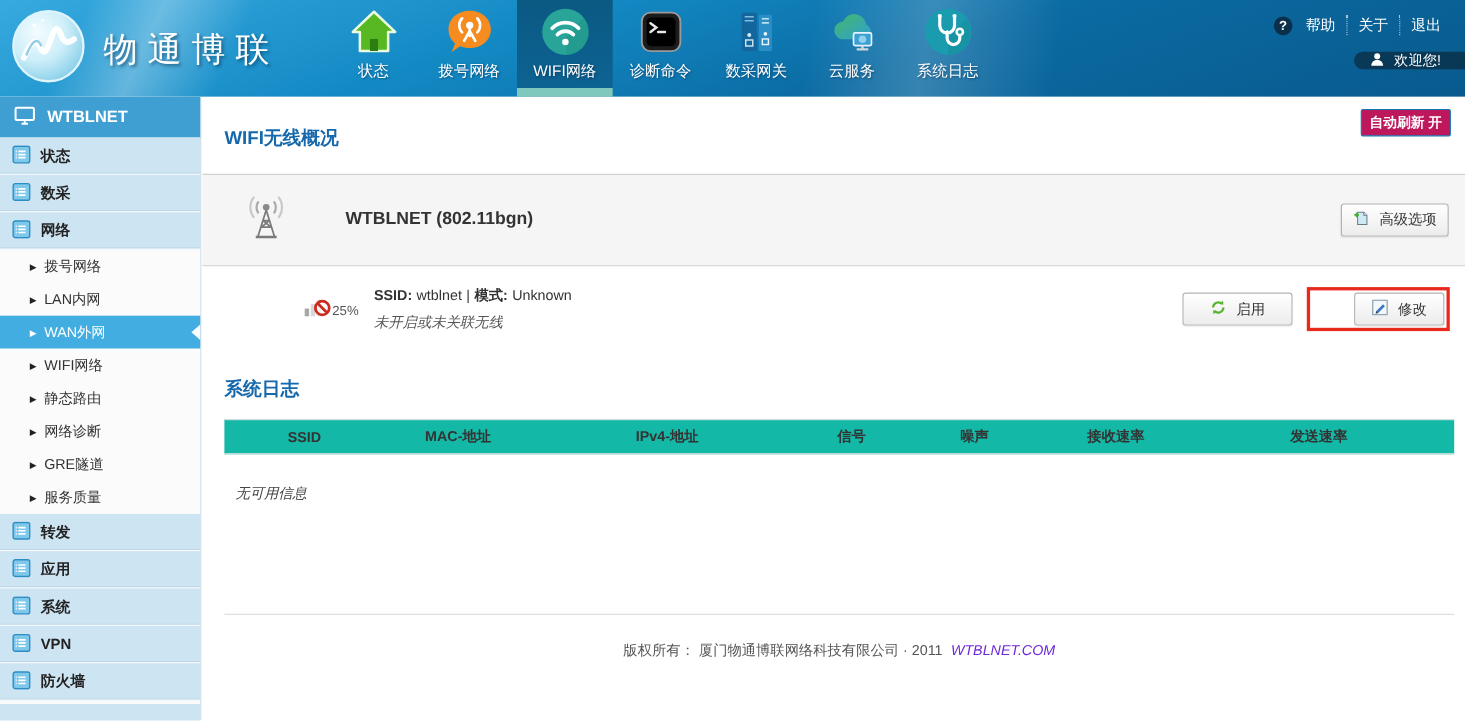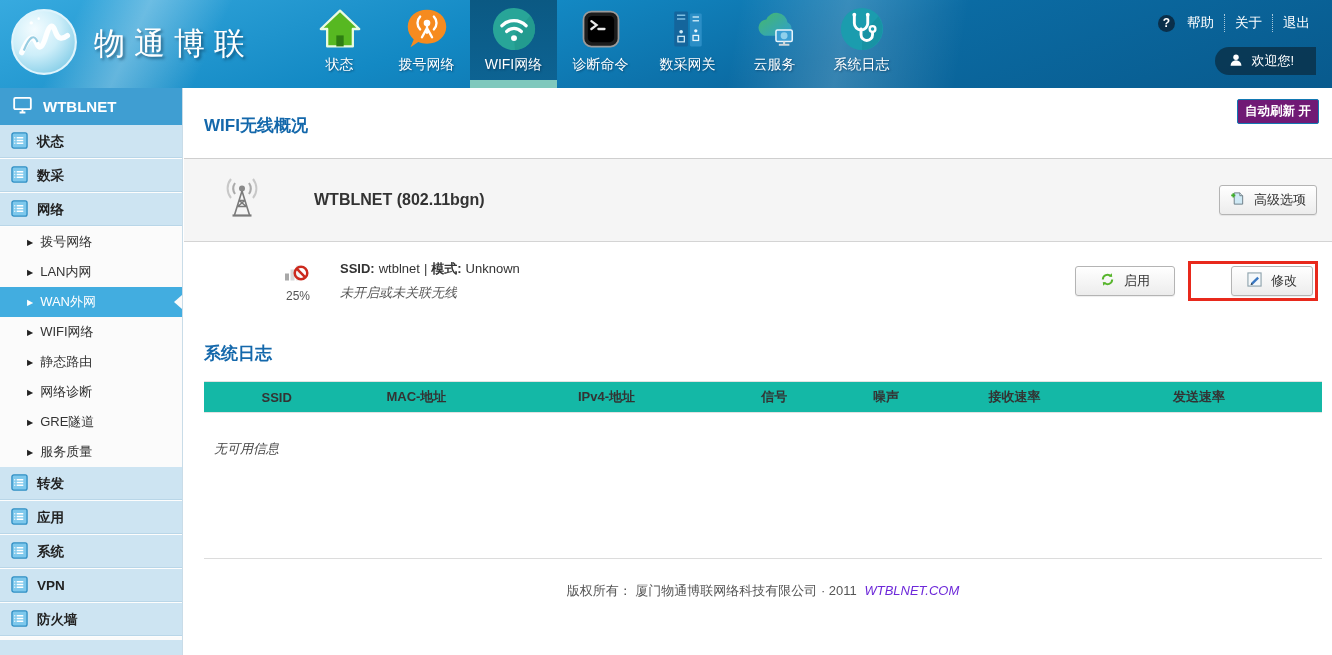--- a/index.html
+++ b/index.html
@@ -23,21 +23,21 @@
   .tab .tabicon { margin-top:5px; height:48px; display:flex; align-items:center; }
   .tab .tablabel { color:#fff; font-size:14px; margin-top:3px; text-shadow:1px 1px 2px rgba(0,30,60,.5); }
   .tab.sel { background:linear-gradient(180deg,#0b5983,#0d6494); }
   .tab.sel::after { content:""; position:absolute; left:0; right:0; bottom:0; height:8px; background:#7fc8bd; }
   .toplinks { position:absolute; top:14px; right:12px; display:flex; align-items:center;
     color:#fff; font-size:13.5px; }
   .toplinks a { color:#fff; text-decoration:none; padding:0 10px; cursor:pointer; }
   .toplinks a + a { border-left:1px dotted rgba(255,255,255,.65); }
   .qicon { width:17px; height:17px; border-radius:50%; background:#0a2f4a; color:#fff;
     font-weight:bold; font-size:12px; display:flex; align-items:center; justify-content:center; margin-right:2px; }
-  .welcome { position:absolute; top:47px; right:16px; height:28px; padding:0 22px 0 14px;
+  .welcome { position:absolute; top:47px; right:0; height:16px; padding:0 22px 0 14px;
     background:rgba(9,44,66,.75); border-radius:14px 0 0 14px; display:flex; align-items:center;
     gap:8px; color:#fff; font-size:13px; }
 
   
   .sidebar { position:absolute; top:88px; left:0; width:183px; bottom:0; background:#fbfbfb;
     border-right:1px solid #c9dce8; }
   .side-head { height:37px; background:#3f9ed2; display:flex; align-items:center; gap:10px;
     padding-left:12px; color:#fff; font-weight:bold; font-size:15px; }
   .s-main { height:34px; background:#cde4f2; border-bottom:1px solid #fdfdfd;
     box-shadow:inset 0 -1px 0 #b9d6e8; display:flex; align-items:center; gap:9px;
@@ -48,34 +48,34 @@
   .s-sub.active { background:#42ade0; color:#fff; }
   .s-sub.active::before { color:#fff; }
   .s-sub.active::after { content:""; position:absolute; right:0; top:50%; margin-top:-7px;
     border-top:7px solid transparent; border-bottom:7px solid transparent; border-right:8px solid #fbfbfb; }
   .s-partial { margin-top:3px; }
 
   
   .main { position:absolute; left:184px; top:88px; right:0; bottom:0; background:#fff; }
   .page-head { height:70px; position:relative; }
   .page-title { color:#1468ab; font-size:17px; font-weight:bold; padding:26px 0 0 20px; }
-  .autorefresh { position:absolute; top:11px; right:13px; background:#701a75; color:#fff;
+  .autorefresh { position:absolute; top:11px; right:13px; background:#be185d; color:#fff;
     border:1px solid #1379b3; border-radius:2px; font-size:12.5px; font-weight:bold;
     padding:3px 7px; cursor:pointer; font-family:inherit; }
   .panel-head { height:84px; background:#f5f5f5; border-top:1px solid #cfcfcf;
     border-bottom:1px solid #d4d4d4; display:flex; align-items:center; }
   .panel-head .ant { margin-left:38px; }
   .wifi-name { margin-left:52px; font-size:16px; font-weight:bold; color:#333; }
   .btn { display:inline-flex; align-items:center; justify-content:center; gap:9px;
     background:linear-gradient(#ffffff,#ececec); border:1px solid #b4b4b4; border-radius:3px;
     font-size:13px; color:#333; height:30px; cursor:pointer; font-family:inherit;
     box-shadow:0 1px 1px rgba(0,0,0,.07);margin-left:38px; }
   .adv-btn { margin-left:auto; margin-right:15px; width:98px; }
   .ssid-row { height:78px; display:flex; align-items:center; }
-  .sig { margin-left:92px; display:flex; flex-direction:column; align-items:flex-end; width:34px; }
+  .sig { margin-left:92px; display:flex; flex-direction:row; align-items:center; width:34px; }
   .sig-pct { font-size:12px; color:#555; margin-top:2px; }
   .ssid-text { margin-left:30px; }
   .line1 { font-size:13px; color:#333; }
   .line1 b { font-weight:bold;text-align:right; }
   .line1 span, .line1 b { margin-right:4px; }
   .line2 { font-size:13px; color:#555; font-style:italic; margin-top:6px; }
   .row-buttons { margin-left:auto; margin-right:14px; display:flex; align-items:center; gap:13px; }
   .enable-btn { width:100px; }
   .red-box { border:3px solid #e8291c; padding:2px; display:inline-flex; }
   .modify-btn { width:82px; }

